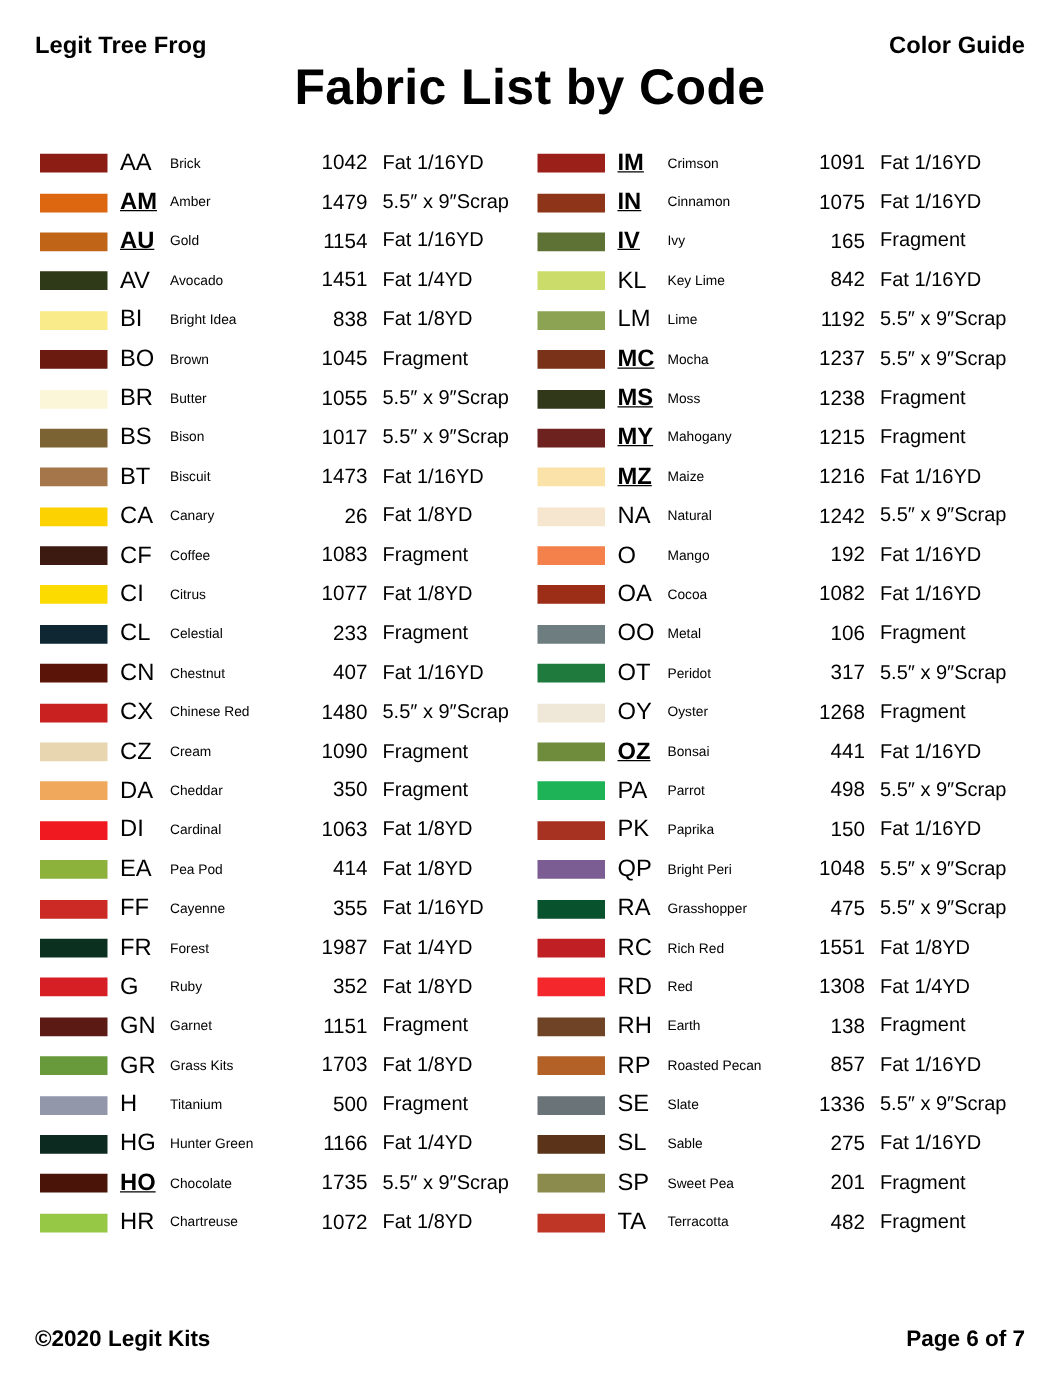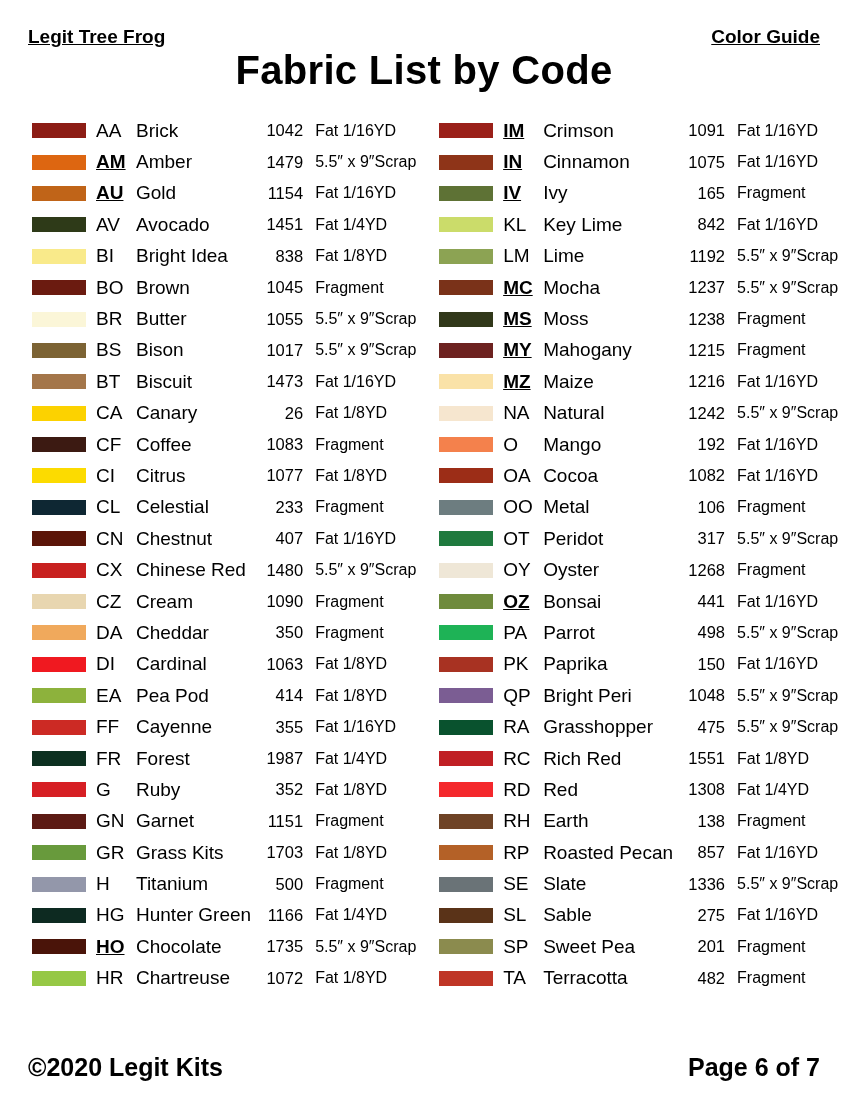--- a/index.html
+++ b/index.html
@@ -23,21 +23,20 @@
     display: flex;
     flex-direction: column;
   }
   .header {
     display: flex;
     justify-content: space-between;
     align-items: flex-start;
     font-size: 19px;
     font-weight: bold;
     padding: 4px 2px 0 2px;
-    text-decoration: underline;
   }
   .title {
     text-align: center;
     font-size: 40px;
     font-weight: bold;
     margin-bottom: 22px;
     letter-spacing: 0.3px;
   }
   .columns {
     display: flex;
@@ -67,41 +66,41 @@
     text-align: left;
     font-size: 19px;
     white-space: nowrap;
   }
   .code.underline {
     text-decoration: underline;
     font-weight: bold;
   }
   .name {
     flex: 1 1 auto;
-    font-size: 19px;
+    font-size: 11px;
     white-space: nowrap;
     overflow: hidden;
   }
   .num {
     flex: 0 0 52px;
     text-align: right;
     font-size: 16.5px;
     padding-right: 12px;
   }
   .cut {
     flex: 0 0 112px;
     text-align: left;
     font-size: 16px;
     white-space: nowrap;
   }
   .footer {
     display: flex;
     justify-content: space-between;
     align-items: flex-end;
-    font-size: 25px;
+    font-size: 18px;
     font-weight: bold;
     padding: 6px 2px 0 2px;
     margin-top: 10px;
   }
 </style>
 </head>
 <body>
 
 <div class="page">
 

